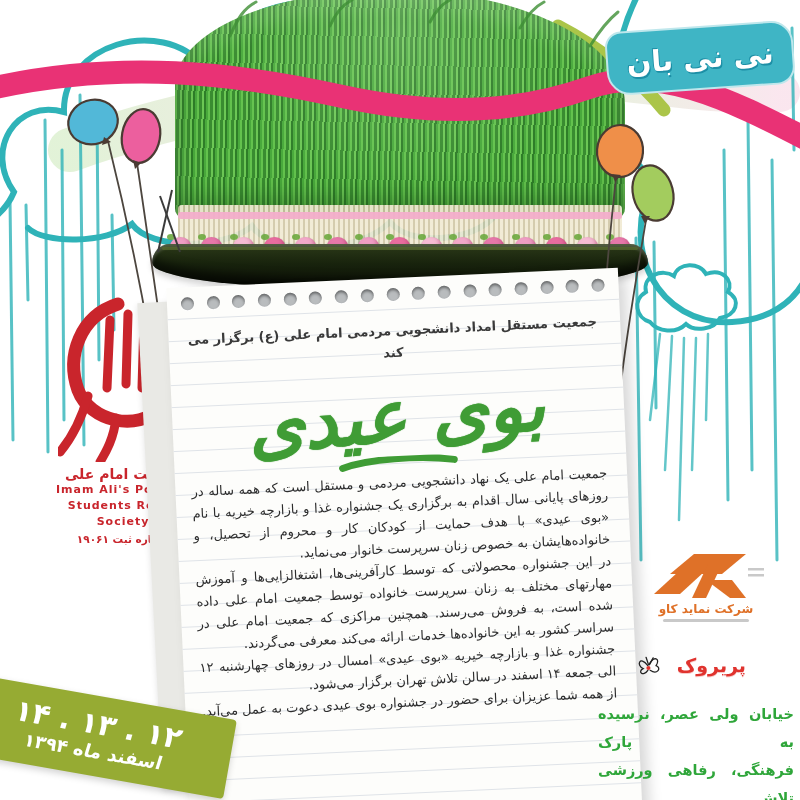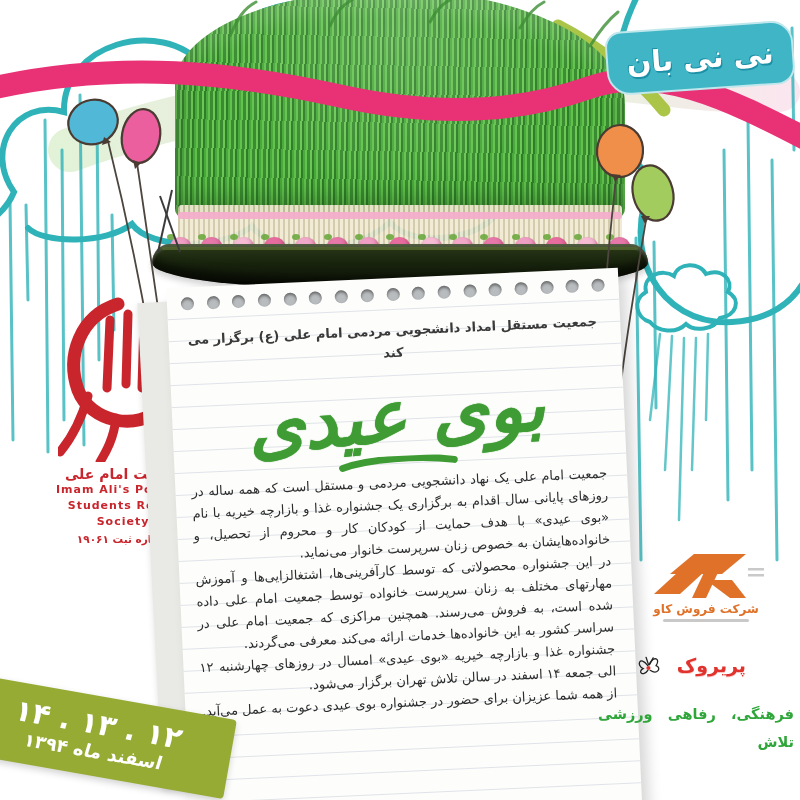--- a/index.html
+++ b/index.html
@@ -259,38 +259,39 @@
     <svg width="120" height="50" viewBox="0 0 120 50" style="margin:0 auto;">
       <g fill="#df7128">
         <path d="M24,24 L48,4 L100,4 L76,24 Z"></path>
         <path d="M8,44 L32,22 L58,22 L34,44 Z"></path>
         <path d="M62,14 L76,14 L60,48 L46,48 Z"></path>
         <path d="M60,30 L86,30 L100,48 L84,48 Z"></path>
       </g>
       <rect x="102" y="18" width="16" height="2.5" fill="#c9c9c9"></rect>
       <rect x="102" y="24" width="16" height="2.5" fill="#c9c9c9"></rect>
     </svg>
-    <div class="sk-label">شرکت فروش کاو</div>
+    <div class="sk-label">شرکت نماید کاو</div>
     <div class="sk-fineprint"></div>
   </div>
 
   <div class="abs parirok">
     <svg width="42" height="42" viewBox="0 0 42 42" fill="none">
       <g stroke="#222" stroke-width="2.2" stroke-linecap="round">
         <path d="M20,22 C6,4 0,22 12,27 C2,32 12,42 20,30"></path>
         <path d="M22,21 C30,4 42,10 34,22 C44,26 36,38 24,30"></path>
         <path d="M21,20 L17,8"></path>
           <path d="M23,20 L29,9"></path>
       </g>
       <circle cx="21" cy="26" r="3.5" fill="#e0332e"></circle>
     </svg>
     <span class="parirok-label">پریروک</span>
   </div>
 
   <div class="abs venue">
+    <div>خیابان ولی عصر، نرسیده به پارک</div>
     <div>فرهنگی، رفاهی ورزشی تلاش</div>
   </div>
 
   <div class="abs banner">
     <div class="banner-days">۱۲ . ۱۳ . ۱۴</div>
     <div class="banner-month">اسفند ماه ۱۳۹۴</div>
   </div>
 
 </div>
 

